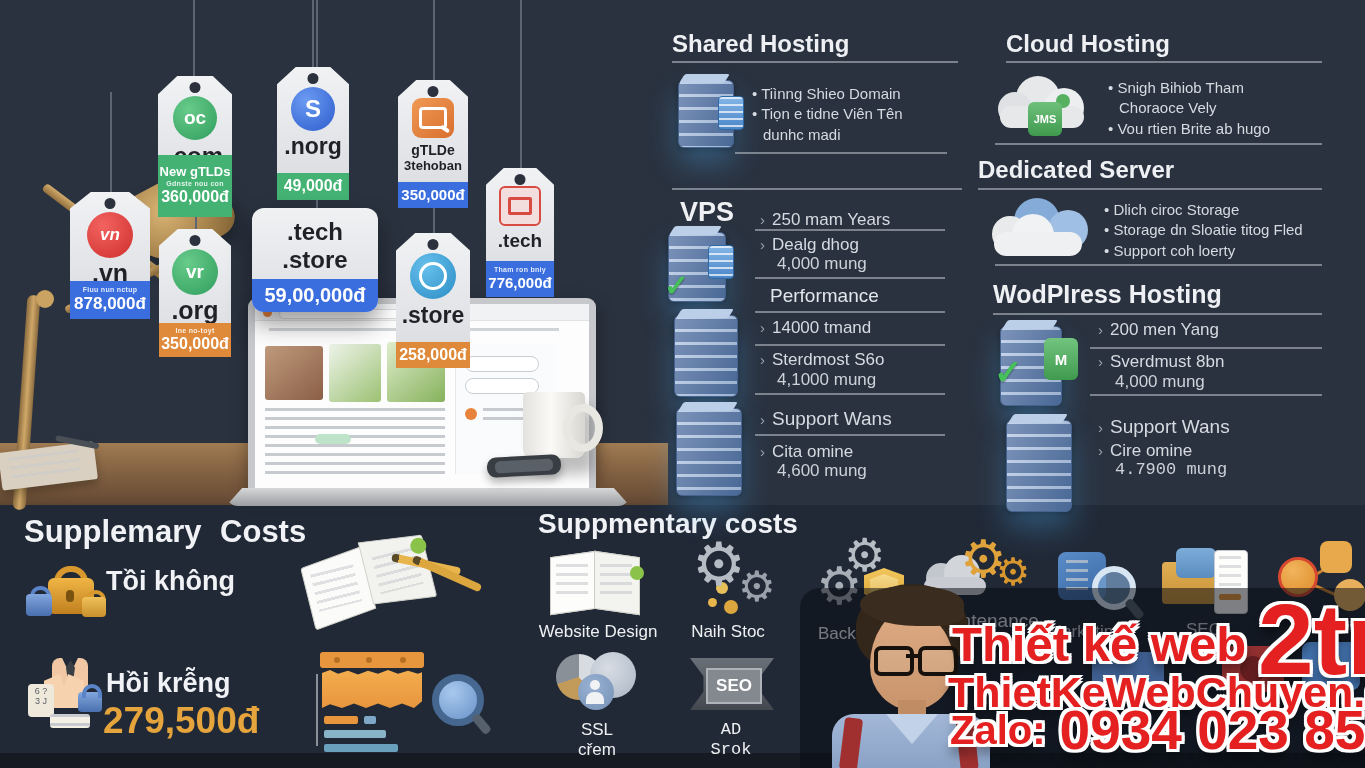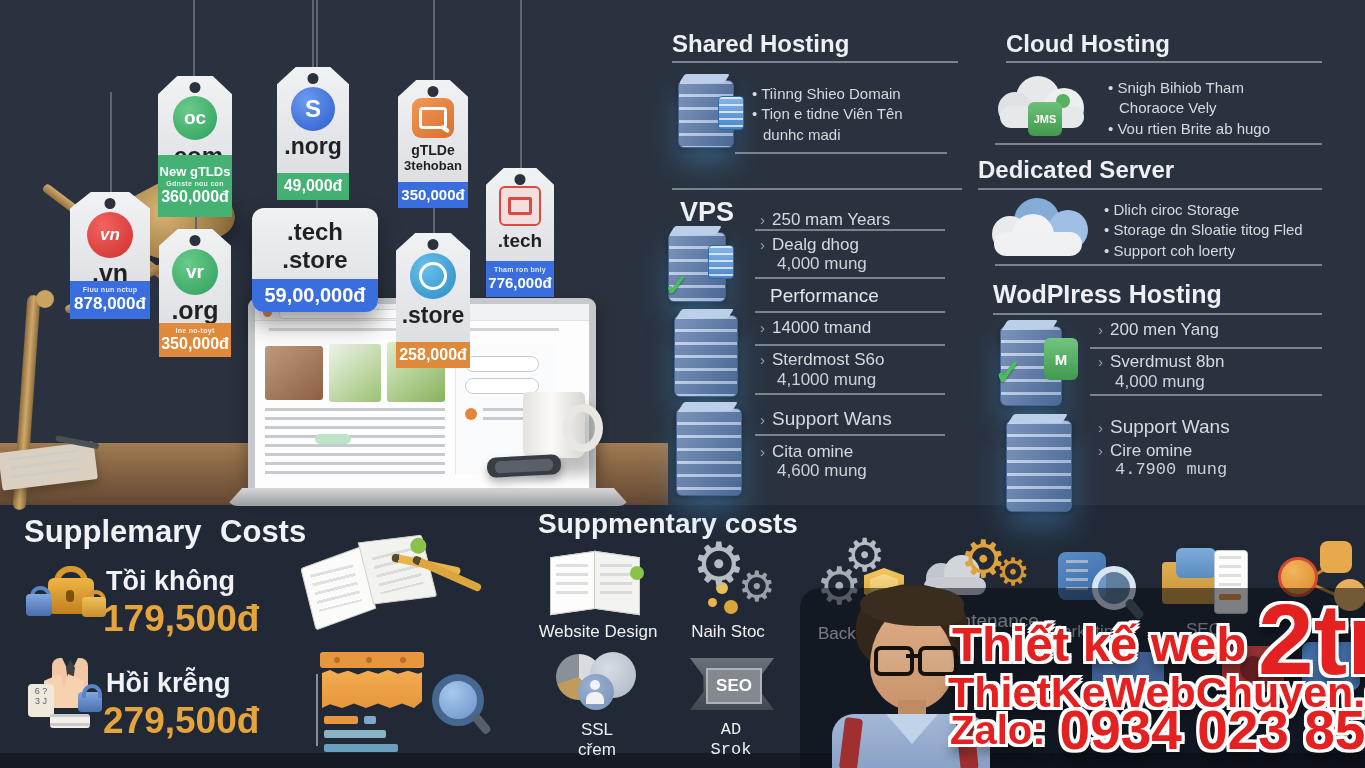--- a/index.html
+++ b/index.html
@@ -320,21 +320,20 @@
   <div class="abs" style="left:28px;top:556px;width:80px;height:68px;z-index:3;">
     <div class="abs" style="left:26px;top:10px;width:22px;height:18px;border:6px solid #d8982e;border-bottom:none;border-radius:16px 16px 0 0;"></div>
     <div class="abs" style="left:20px;top:22px;width:46px;height:36px;background:linear-gradient(180deg,#f0b545,#c07f1f);border-radius:6px;"></div>
     <div class="abs" style="left:38px;top:34px;width:8px;height:12px;background:#7a5210;border-radius:4px;"></div>
     <div class="abs" style="left:2px;top:30px;width:13px;height:11px;border:4px solid #5b84c8;border-bottom:none;border-radius:10px 10px 0 0;"></div>
     <div class="abs" style="left:-2px;top:38px;width:26px;height:22px;background:linear-gradient(180deg,#82a6dd,#4a6fae);border-radius:4px;"></div>
     <div class="abs" style="left:58px;top:34px;width:12px;height:10px;border:4px solid #d8982e;border-bottom:none;border-radius:10px 10px 0 0;"></div>
     <div class="abs" style="left:54px;top:41px;width:24px;height:20px;background:linear-gradient(180deg,#f0c05a,#c8902c);border-radius:4px;"></div>
   </div>
   <div class="txt lbl" style="left:106px;top:566px;font-size:27px;font-weight:bold;">Tồi không</div>
-  <div class="txt gold" style="left:103px;top:598px;font-size:37px;">179,500đ</div>
 
   <div class="abs" style="left:28px;top:658px;width:80px;height:72px;z-index:3;">
     <div class="abs" style="left:24px;top:0;width:36px;height:30px;background:#f2c8a4;border-radius:8px 8px 0 0;clip-path:polygon(0 0,28% 0,50% 55%,72% 0,100% 0,100% 100%,0 100%);"></div>
     <div class="abs" style="left:38px;top:2px;width:9px;height:26px;background:#3a3f46;clip-path:polygon(50% 0,100% 30%,70% 100%,30% 100%,0 30%);"></div>
     <div class="abs" style="left:16px;top:16px;width:40px;height:34px;background:#f6d2ae;border-radius:6px;clip-path:polygon(0 20%,40% 0,50% 35%,60% 0,100% 20%,100% 100%,0 100%);"></div>
     <div class="abs" style="left:0;top:26px;width:26px;height:30px;background:#efe9dc;border-radius:4px;color:#5a5e66;font-size:9px;line-height:1.1;padding-top:3px;text-align:center;">6 ?<br>3 J</div>
     <div class="abs" style="left:50px;top:34px;width:24px;height:20px;background:linear-gradient(180deg,#82a6dd,#4a6fae);border-radius:4px;"></div>
     <div class="abs" style="left:54px;top:26px;width:12px;height:10px;border:4px solid #5b84c8;border-bottom:none;border-radius:10px 10px 0 0;"></div>
     <div class="abs lines" style="left:22px;top:56px;width:40px;height:14px;background-color:#f4f0e6;border-radius:3px;"></div>
   </div>

